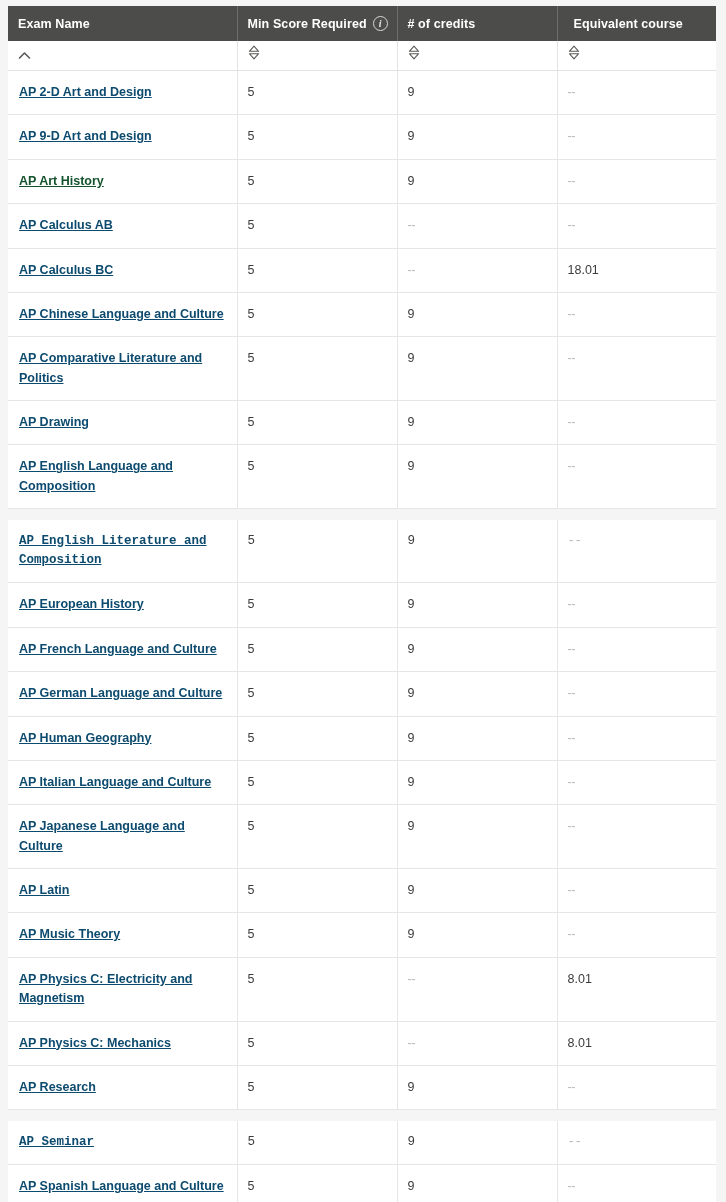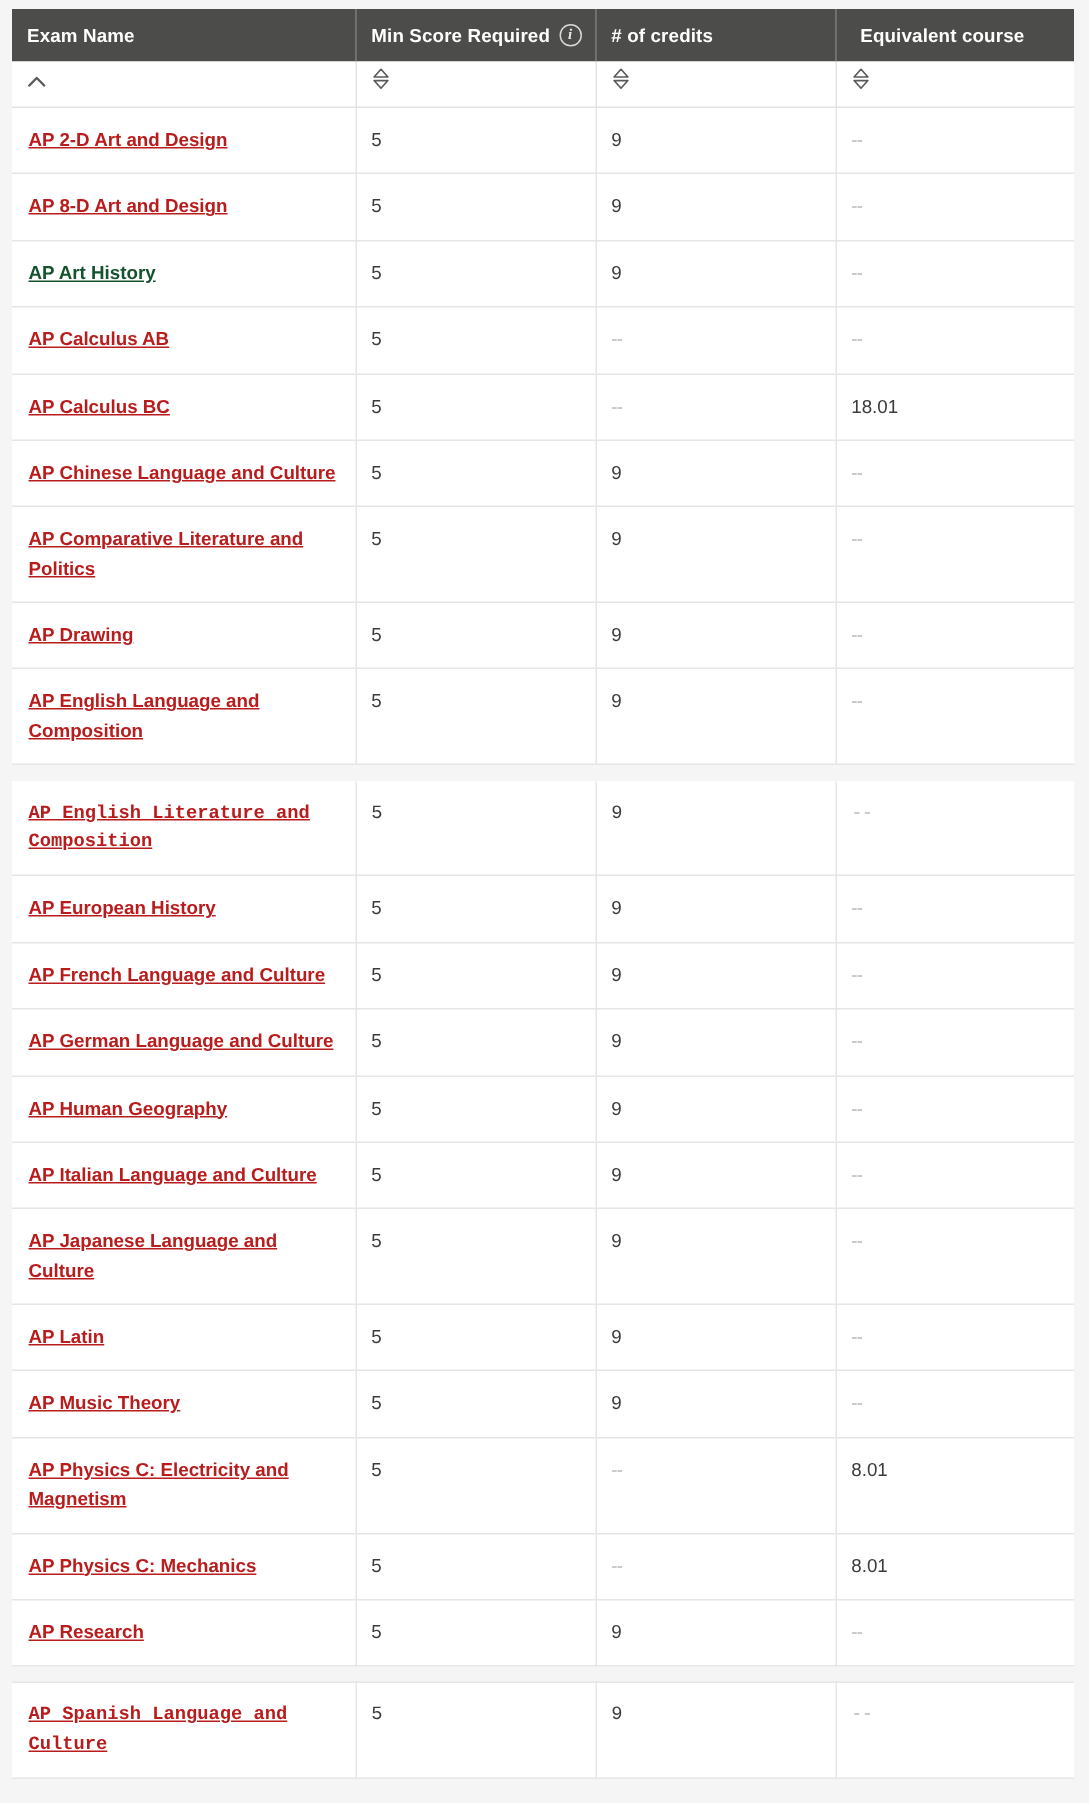--- a/index.html
+++ b/index.html
@@ -109,21 +109,21 @@
     vertical-align: top;
     background: #ffffff;
     box-sizing: border-box;
     line-height: 1.55;
   }
   tbody td:last-child { border-right: none; }
 
   tbody tr.data-row td.c-exam { padding-left: 11px; }
 
   a.exam-link {
-    color: #b91c1c;
+    color: #0c4a6e;
     text-decoration: underline;
     font-size: 12.5px;
     font-weight: bold;
     line-height: 1.55;
     cursor: pointer;
   }
   a.exam-link.visited {
     color: #14532d;
   }
 
@@ -225,21 +225,21 @@
       </thead>
 
       <tbody id="table-body">
           <tr class="data-row first-of-block">
             <td class="c-exam"><a class="exam-link">AP 2-D Art and Design</a></td>
             <td><span class="val">5</span></td>
             <td><span class="val">9</span></td>
             <td><span class="val dash">--</span></td>
           </tr>
           <tr class="data-row">
-            <td class="c-exam"><a class="exam-link">AP 8-D Art and Design</a></td>
+            <td class="c-exam"><a class="exam-link">AP 9-D Art and Design</a></td>
             <td><span class="val">5</span></td>
             <td><span class="val">9</span></td>
             <td><span class="val dash">--</span></td>
           </tr>
           <tr class="data-row">
             <td class="c-exam"><a class="exam-link visited">AP Art History</a></td>
             <td><span class="val">5</span></td>
             <td><span class="val">9</span></td>
             <td><span class="val dash">--</span></td>
           </tr>
@@ -349,20 +349,26 @@
             <td><span class="val">8.01</span></td>
           </tr>
           <tr class="data-row">
             <td class="c-exam"><a class="exam-link">AP Research</a></td>
             <td><span class="val">5</span></td>
             <td><span class="val">9</span></td>
             <td><span class="val dash">--</span></td>
           </tr>
           <tr class="break-row">
             <td colspan="4"></td>
+          </tr>
+          <tr class="data-row first-of-block">
+            <td class="c-exam"><a class="exam-link">AP Seminar</a></td>
+            <td><span class="val">5</span></td>
+            <td><span class="val">9</span></td>
+            <td><span class="val dash">--</span></td>
           </tr>
           <tr class="data-row">
             <td class="c-exam"><a class="exam-link">AP Spanish Language and Culture</a></td>
             <td><span class="val">5</span></td>
             <td><span class="val">9</span></td>
             <td><span class="val dash">--</span></td>
           </tr>
         </tbody>
     </table>
   </div>

